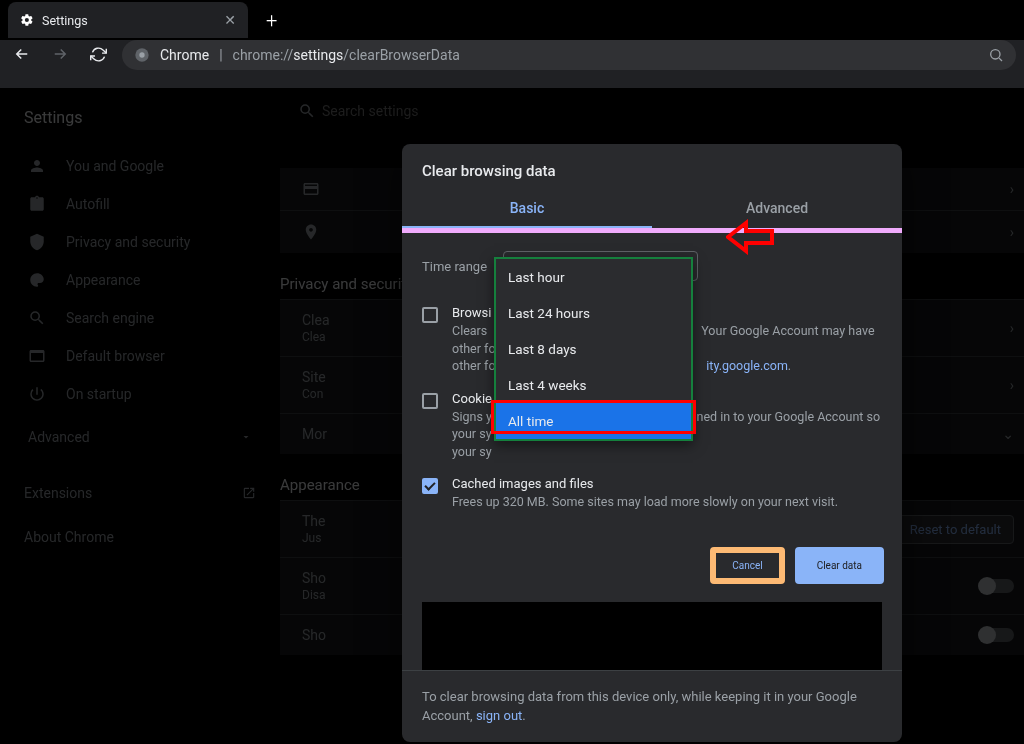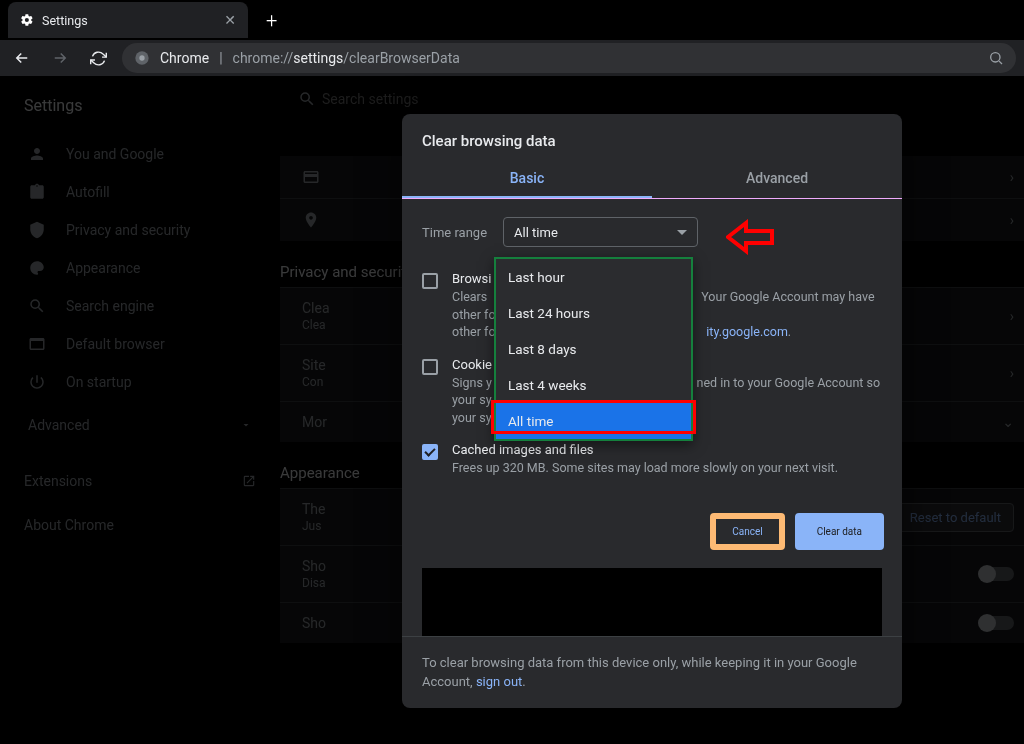--- a/index.html
+++ b/index.html
@@ -6,21 +6,21 @@
   body { width: 1024px; height: 744px; background: #000; overflow: hidden; position: relative; color: #e8eaed; }
 
   
   .tabstrip { height: 40px; background: #000; display: flex; align-items: center; padding: 0 8px; }
   .tab { display: flex; align-items: center; gap: 8px; background: #202124; border-radius: 8px 8px 0 0; padding: 8px 12px; width: 240px; height: 36px; font-size: 12.5px; color: #e8eaed; }
   .tab .gear { width:14px;height:14px; }
   .tab .close { margin-left:auto; color:#9aa0a6; font-size:14px; }
   .newtab { color:#fff; font-size:20px; margin-left:18px; font-weight:300; }
 
   
-  .toolbar { height: 36px; background: #202124; display:flex; align-items:center; padding: 0 8px; gap:10px; }
+  .toolbar { height: 48px; background: #202124; display:flex; align-items:flex-start; padding: 0 8px; gap:10px; }
   .toolbar .navbtn { width:28px;height:28px; display:flex;align-items:center;justify-content:center; color:#9aa0a6; }
   .omnibox { flex:1; height:30px; background:#303134; border-radius:15px; display:flex; align-items:center; padding:0 12px; gap:10px; color:#bdc1c6; font-size:14px; }
   .omnibox .chromeicon { width:16px;height:16px; }
   .omnibox .label { color:#e8eaed; }
   .omnibox .sep { color:#9aa0a6; }
   .omnibox .dim { color:#9aa0a6; }
   .omnibox .bright { color:#e8eaed; }
   .omnibox .searchend { margin-left:auto; }
 
   
@@ -44,23 +44,23 @@
   .sectionhdr { padding:22px 0 6px 0; color:#e8eaed; font-size:15px; }
   .subline { color:#9aa0a6; font-size:12px; margin-top:2px;}
   .toggle { margin-left:auto; width:34px;height:14px; background:#5f6368; border-radius:8px; position:relative;}
   .toggle::after { content:""; position:absolute; width:18px;height:18px; background:#bdc1c6; border-radius:50%; top:-2px; left:-2px;}
   .resetbtn { margin-left:auto; background:#303134; border:1px solid #5f6368; color:#8ab4f8; border-radius:4px; padding:6px 12px; font-size:13px;}
 
   
   .dimmer { position:absolute; inset:0; background:rgba(0,0,0,0.55); }
 
   
-  .dialog { position:absolute; left:402px; top:114px; width:500px; background:#292a2d; border-radius:8px; box-shadow:0 8px 40px rgba(0,0,0,0.6); color:#e8eaed; font-size:13px; }
+  .dialog { position:absolute; left:402px; top:144px; width:500px; background:#292a2d; border-radius:8px; box-shadow:0 8px 40px rgba(0,0,0,0.6); color:#e8eaed; font-size:13px; }
   .dtitle { padding:18px 20px 10px; font-size:15px; font-weight:500; }
-  .dtabs { display:flex; border-bottom:1px solid #f0abfc; }
+  .dtabs { display:flex; border-bottom:5px solid #f0abfc; }
   .dtab { flex:1; text-align:center; padding:10px 0; color:#9aa0a6; font-size:14px; font-weight:500; }
   .dtab.active { color:#8ab4f8; border-bottom:2px solid #8ab4f8; }
   .drow-range { display:flex; align-items:center; gap:16px; padding:18px 20px 10px; }
   .drow-range .lbl { color:#9aa0a6; font-size:13px; }
   .select { width:195px; height:30px; border:1px solid #5f6368; border-radius:4px; display:flex; align-items:center; padding:0 10px; background:#292a2d; position:relative;}
   .select .tri { margin-left:auto; width:0;height:0;border-left:5px solid transparent;border-right:5px solid transparent;border-top:5px solid #9aa0a6;}
   .checks { padding:6px 20px 18px; }
   .chk { display:flex; gap:14px; padding:8px 0; }
   .chkbox { width:16px;height:16px; border:2px solid #9aa0a6; border-radius:2px; margin-top:2px; flex-shrink:0; position:relative;}
   .chkbox.checked { background:#8ab4f8; border-color:#8ab4f8;}

